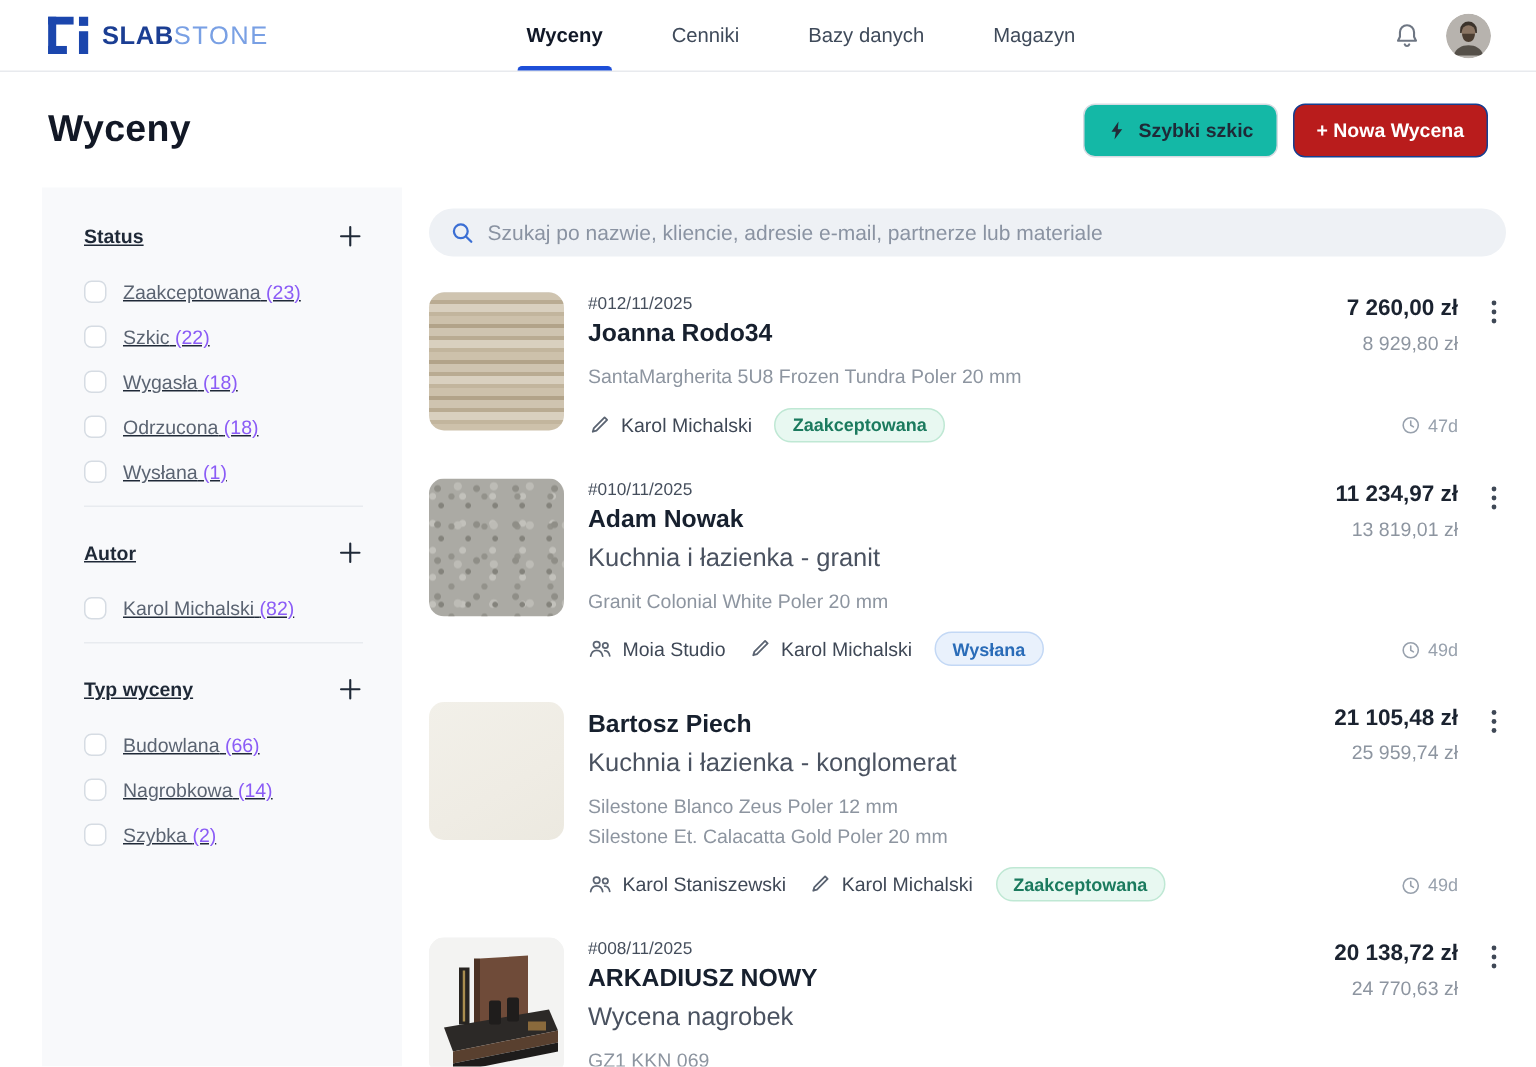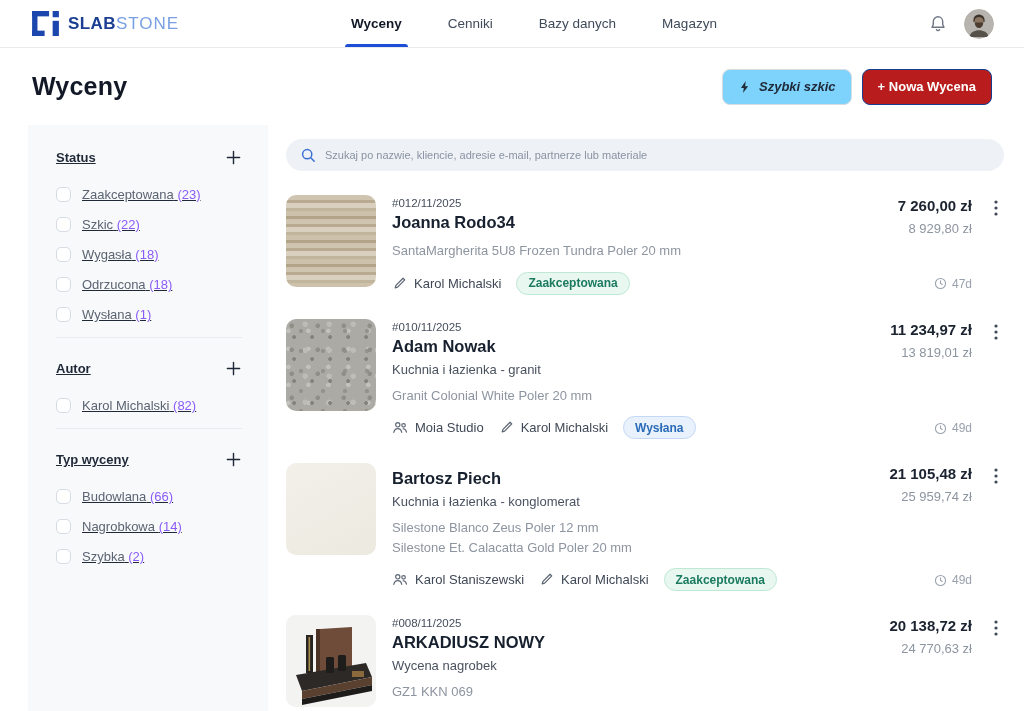--- a/index.html
+++ b/index.html
@@ -22,21 +22,21 @@
     bottom:0; height:3px; background:#1d4ed8; border-radius:3px 3px 0 0; }
   .header-right { margin-left:auto; margin-right:30px; display:flex; align-items:center; gap:16px; }
   .avatar { width:30px; height:30px; border-radius:50%; overflow:hidden; cursor:pointer; }
 
   
   .page-head { height:77px; display:flex; align-items:center; padding:0 32px; background:#fff; }
   .page-title { font-size:25px; font-weight:800; color:#121826; letter-spacing:.2px; }
   .page-actions { margin-left:auto; display:flex; gap:10px; }
   .btn { height:36px; border-radius:8px; display:flex; align-items:center; gap:7px;
     padding:0 15px; font-size:13px; font-weight:700; cursor:pointer; }
-  .btn-ghost { background:#7dd3fc; border:1px solid #d7dbe2; color:#1f2937;font-style:italic; }
+  .btn-ghost { background:#14b8a6; border:1px solid #d7dbe2; color:#1f2937; }
   .btn-primary { background:#b91c1c; border:1px solid #153e90; color:#fff; }
 
   
   .content { display:flex; height:586px; }
 
   
   .sidebar { width:240px; margin-left:28px; background:#f8f9fb; padding:24px 26px 0 28px;text-decoration:underline; }
   .f-title-row { display:flex; align-items:center; justify-content:space-between; }
   .f-title { font-size:13px; font-weight:700; color:#1f2937; }
   .plus-btn { cursor:pointer; display:flex; }
@@ -47,21 +47,21 @@
     background:#fff; flex:none; }
   .f-label { color:#5b6472; }
   .f-count { color:#8b5cf6; }
   .f-divider { border-top:1px solid #e8ebef; margin:6px 0 22px; }
 
   
   .list { flex:1; margin-left:18px; margin-right:20px; padding-top:14px; }
   .search-pill { height:32px; border-radius:999px; background:#eef1f5; display:flex;
     align-items:center; gap:9px; padding:0 14px; }
   .search-pill input { border:none; outline:none; background:transparent; flex:1;
-    font-size:11px; color:#374151; font-family:"Liberation Sans", sans-serif; }
+    font-size:14px; color:#374151; font-family:"Liberation Sans", sans-serif; }
   .search-pill input::placeholder { color:#8a93a2; }
 
   .row { display:flex; gap:16px; margin-top:24px; position:relative; }
   .thumb { width:90px; height:92px; border-radius:10px; flex:none; cursor:pointer; overflow:hidden; }
   .thumb-1 { background:repeating-linear-gradient(180deg,
       #cfc4b0 0 5px, #b9ab92 5px 8px, #d9d0bf 8px 13px, #c2b59d 13px 16px,
       #cdc1ab 16px 21px, #b2a389 21px 24px); }
   .thumb-2 { background-color:#abaaa4;
       background-image:
         radial-gradient(circle at 22% 28%, #8f8e87 2px, transparent 2.6px),
@@ -69,21 +69,21 @@
         radial-gradient(circle at 45% 82%, #84837c 1.6px, transparent 2.2px),
         radial-gradient(circle at 80% 20%, #bdbcb6 2.4px, transparent 3px),
         radial-gradient(circle at 12% 66%, #c2c1bb 2px, transparent 2.6px);
       background-size:26px 24px, 22px 20px, 18px 22px, 24px 26px, 20px 18px; }
   .thumb-3 { background:linear-gradient(150deg, #f2f0e9 0%, #efece4 60%, #ece9e0 100%); }
   .thumb-4 { background:#f4f4f3; display:flex; align-items:flex-end; }
 
   .rbody { flex:1; padding-top:2px; }
   .qid { font-size:11.5px; color:#454e5c; font-weight:500; }
   .qname { font-size:16.5px; font-weight:700; color:#17202e; margin-top:4px; }
-  .qsub { font-size:13px; color:#4a5260; margin-top:6px; }
+  .qsub { font-size:17px; color:#4a5260; margin-top:6px; }
   .qmat { font-size:13px; color:#8d95a0; margin-top:9px; line-height:1.5; }
   .meta { margin-top:11px; display:flex; align-items:center; gap:7px;
     font-size:13px; color:#3f4856; }
   .meta-group { display:flex; align-items:center; gap:7px; margin-right:8px; }
   .badge { font-size:12px; font-weight:600; padding:3.5px 11px; border-radius:999px; }
   .badge-green { color:#1b7a5e; background:#e8f8f1; border:1px solid #bfe8d4; }
   .badge-blue { color:#2a6cb8; background:#e9f1fc; border:1px solid #c3d8f5; }
 
   .rightcol { width:118px; display:flex; flex-direction:column;
     justify-content:space-between; align-items:flex-end; padding:2px 0 4px; }

